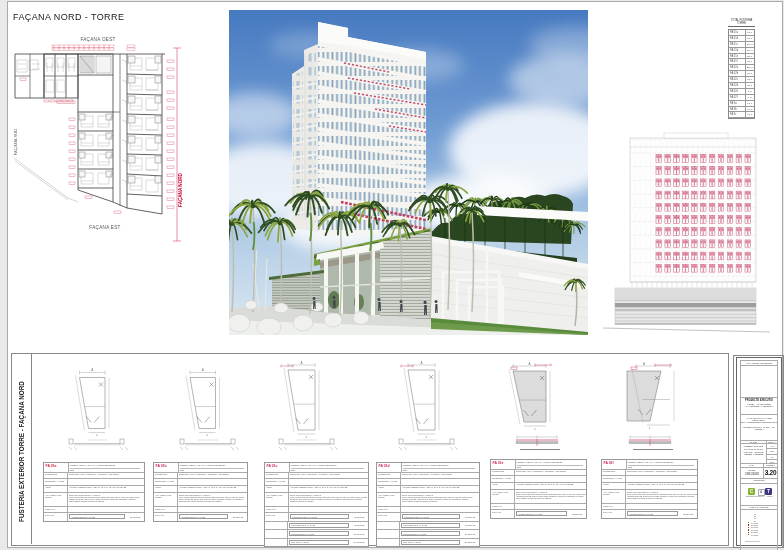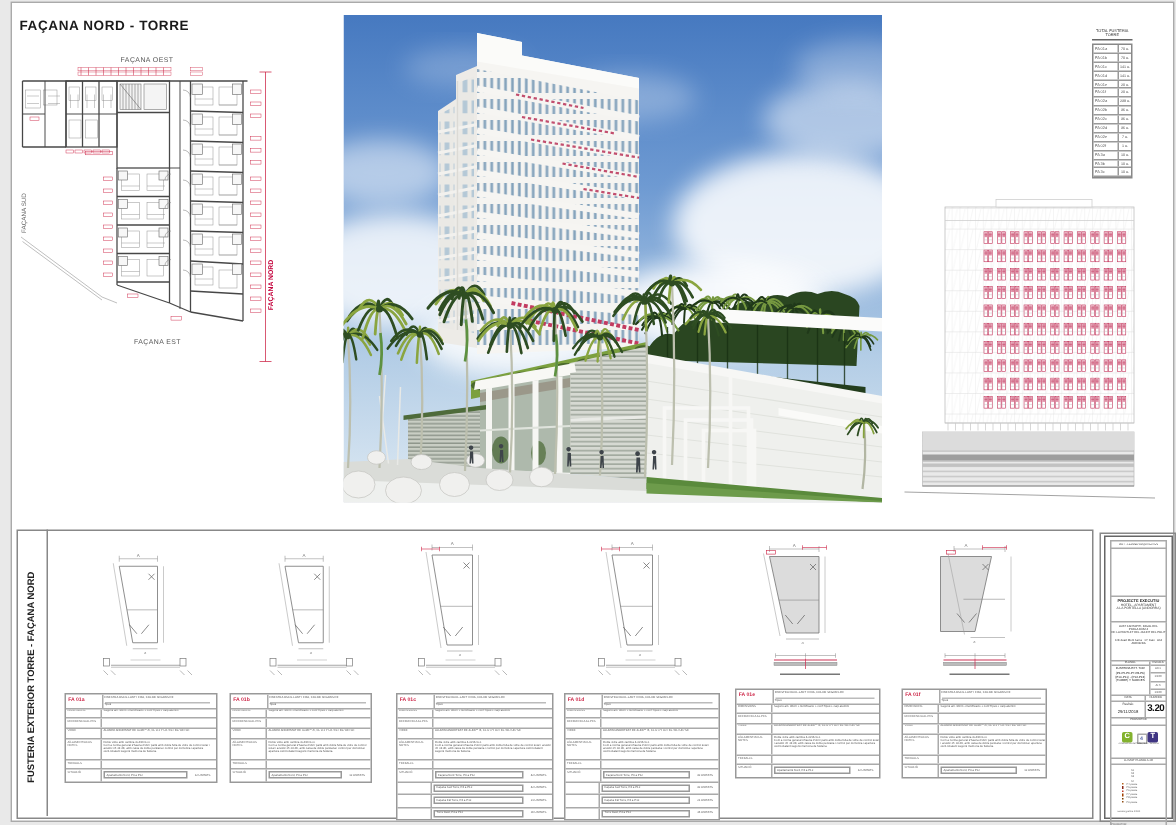--- a/index.html
+++ b/index.html
@@ -2,21 +2,21 @@
 <html><head><meta charset="utf-8">
 <style>
 html,body{margin:0;padding:0;width:784px;height:550px;background:#e9e9e9;font-family:"Liberation Sans",sans-serif;overflow:hidden}
 .abs{position:absolute}
 #sheet{position:absolute;left:7px;top:1px;width:774px;height:545px;background:#fff;border:0.6px solid #aaa}
 </style></head>
 <body>
 
 <div id="sheet"></div>
 
-<div class="abs" style="left:13px;top:12px;font-size:9px;font-weight:bold;color:#1a1a1a;letter-spacing:.4px">FAÇANA NORD - TORRE</div>
+<div class="abs" style="left:13px;top:12px;font-size:9px;font-weight:normal;color:#1a1a1a;letter-spacing:.4px">FAÇANA NORD - TORRE</div>
 
 <svg class="abs" style="left:10px;top:30px" width="200" height="222" viewBox="0 0 200 222">
 
 <text x="88" y="11" font-size="4.6" fill="#555" text-anchor="middle" font-family="Liberation Sans,sans-serif" letter-spacing="0.3">FAÇANA OEST</text>
 
 <text x="5" y="114" font-size="4.2" fill="#666" transform="rotate(-90 5 112)" text-anchor="middle" font-family="Liberation Sans,sans-serif">FAÇANA SUD</text>
 
 <text x="95" y="199" font-size="4.6" fill="#555" text-anchor="middle" font-family="Liberation Sans,sans-serif" letter-spacing="0.3">FAÇANA EST</text>
 
 <text x="172" y="160" font-size="4.6" fill="#c3003a" font-weight="bold" transform="rotate(-90 172 160)" text-anchor="middle" font-family="Liberation Sans,sans-serif">FAÇANA NORD</text>

